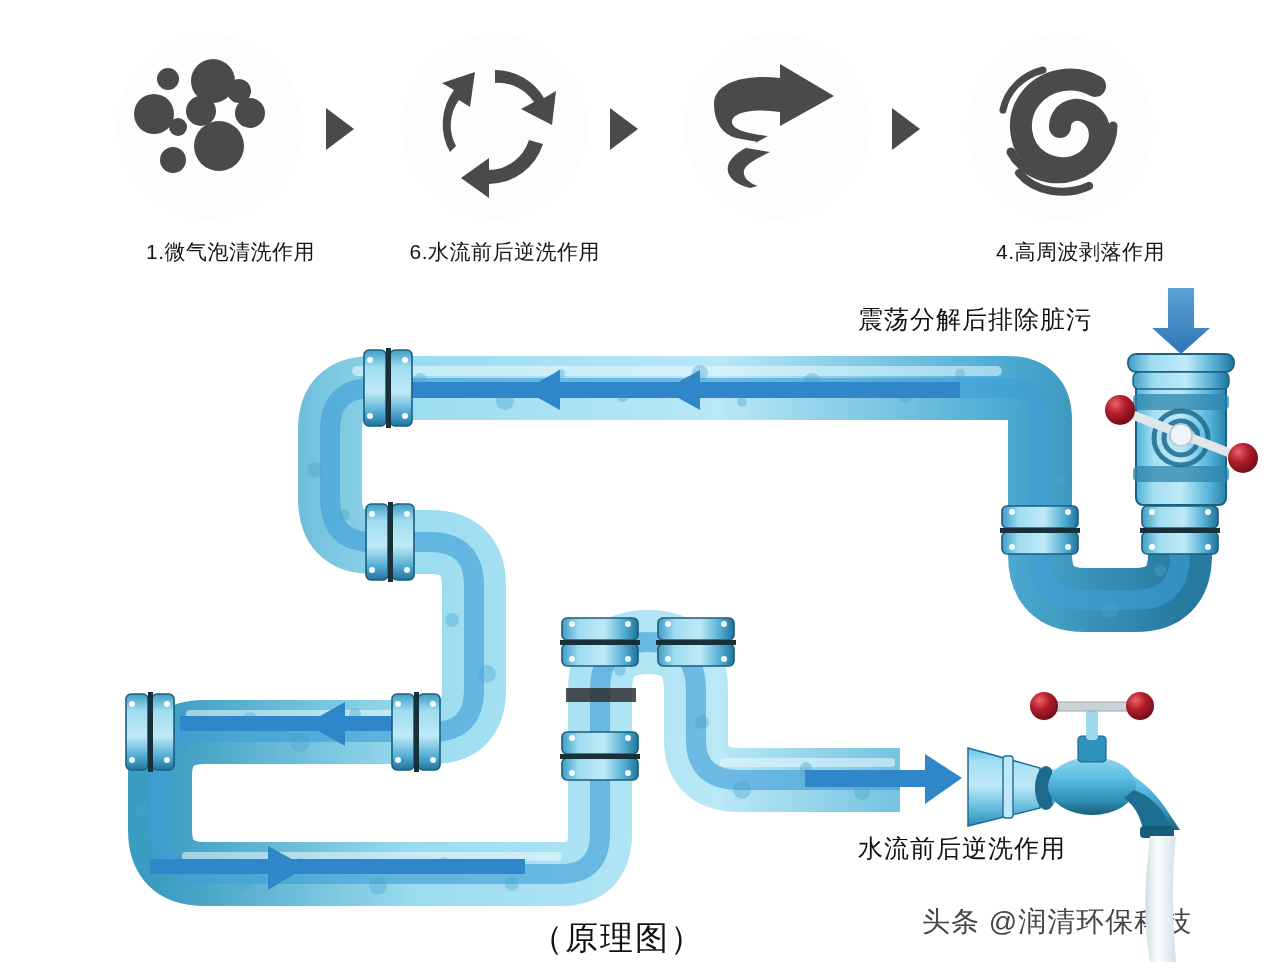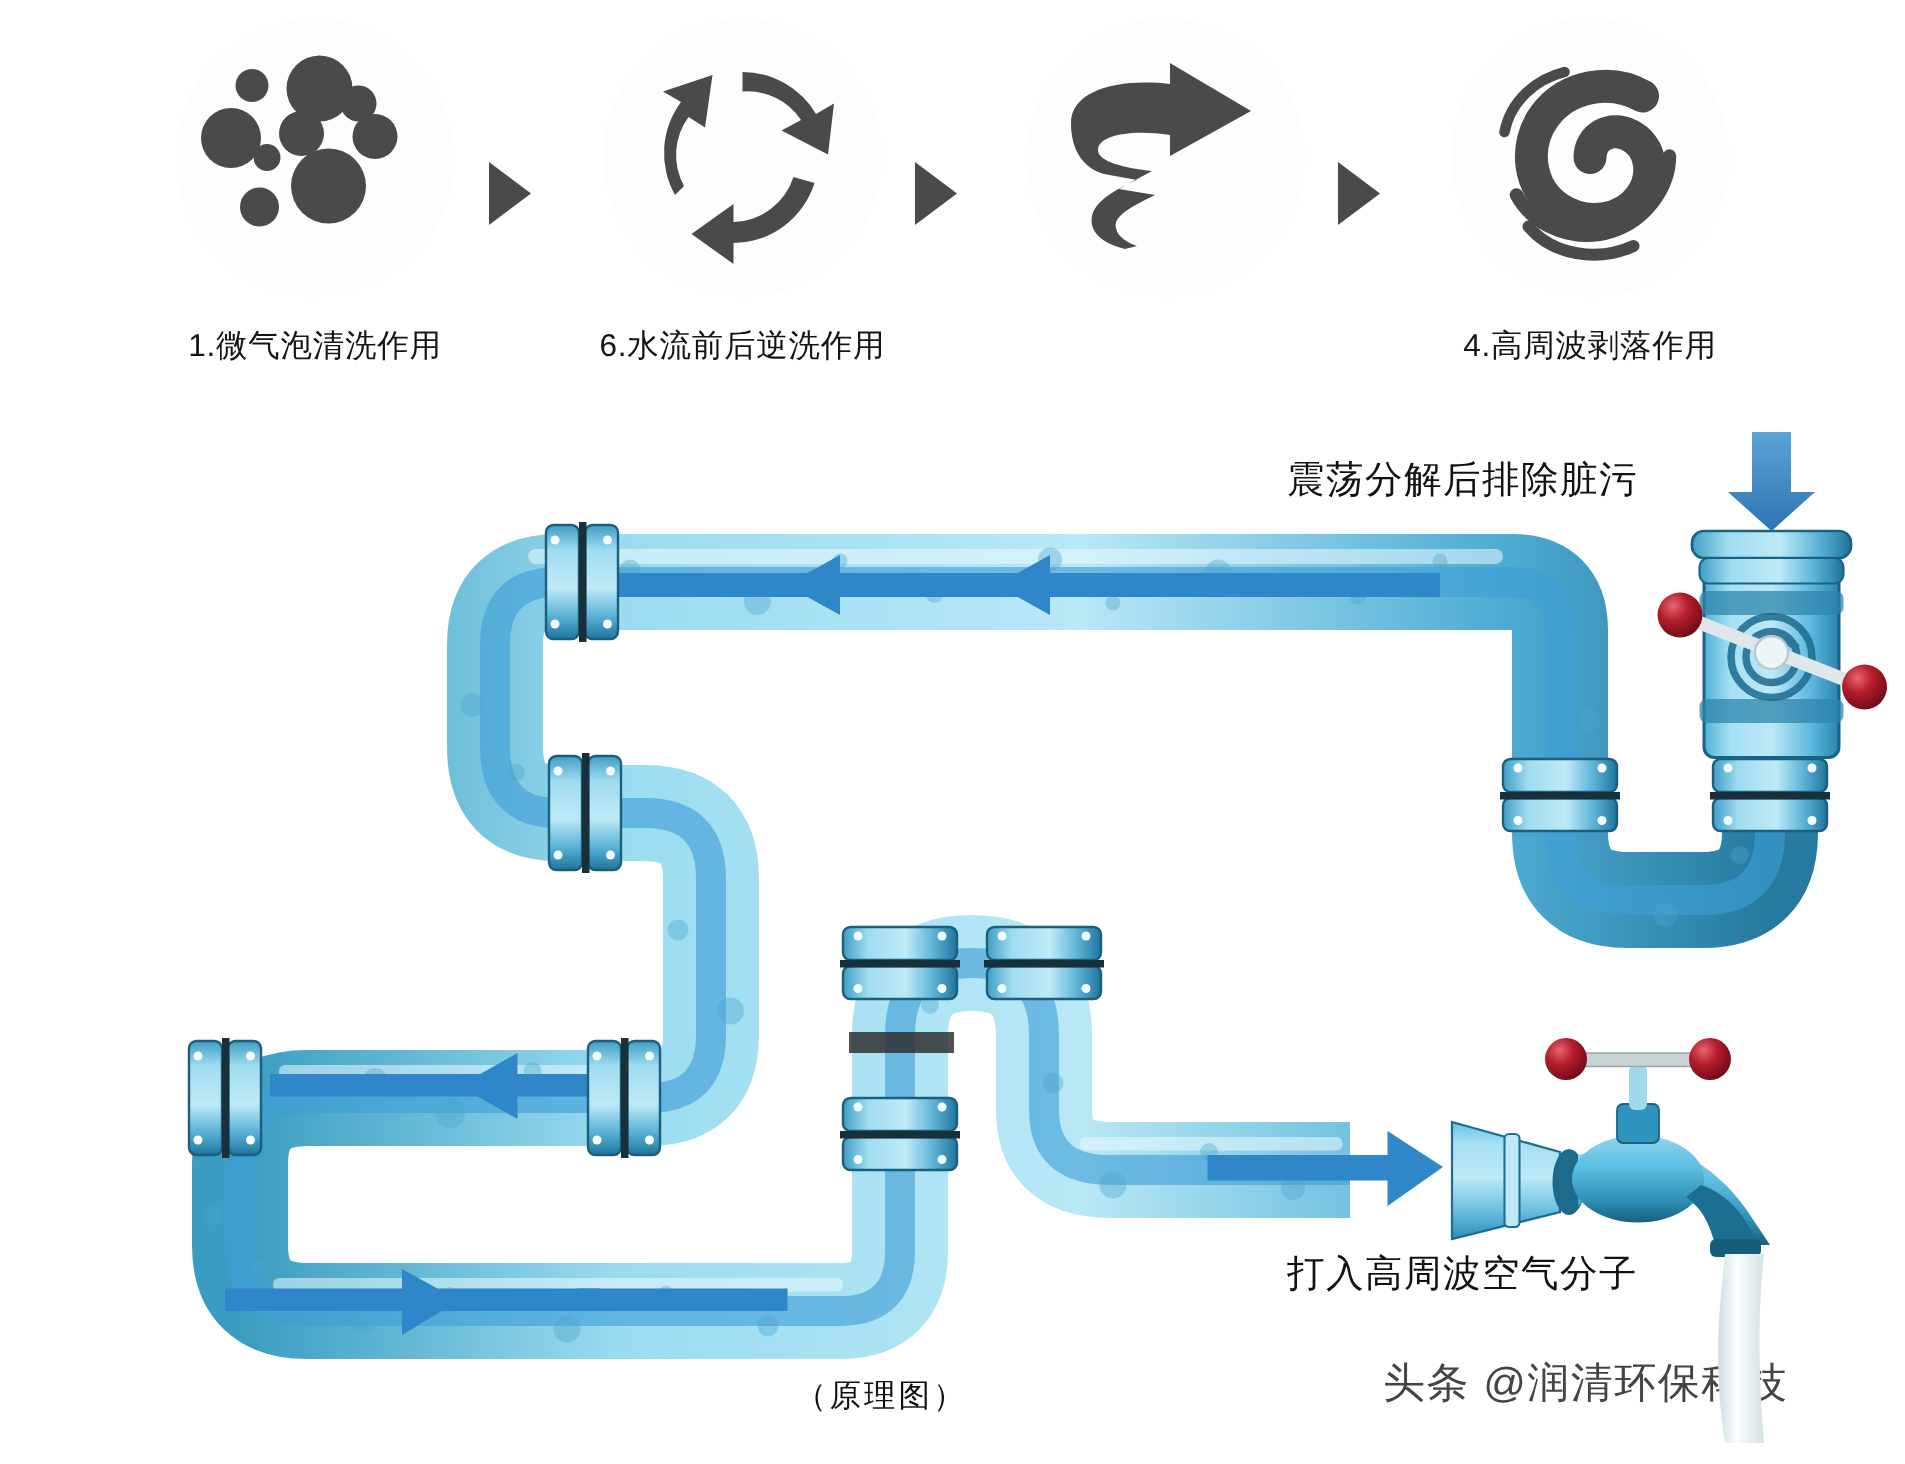--- a/index.html
+++ b/index.html
@@ -19,23 +19,23 @@
   
   #steps-row {
     position: absolute;
     left: 0;
     top: 0;
     width: 1270px;
     height: 270px;
   }
   .step {
     position: absolute;
-    top: 12px;
+    top: 34px;
     width: 210px;
-    text-align: center;
+    text-align: right;
   }
   .step-circle {
     width: 186px;
     height: 186px;
     margin: 0 auto;
     border-radius: 50%;
     border: 2.5px solid #ururu;
     border-color: #3d3d3d;
     background: #fdfdfd;
     position: relative;
@@ -66,21 +66,21 @@
     white-space: nowrap;
     letter-spacing: 1px;
     font-family: "Liberation Sans", "DejaVu Sans", sans-serif;
   }
   #anno-inject { left: 858px; top: 303px; }
   #anno-discharge { left: 858px; top: 832px; }
   #caption-principle {
     position: absolute;
     left: 530px;
     top: 916px;
-    font-size: 21px;
+    font-size: 33px;
     letter-spacing: 2px;
     color: #111;
     white-space: nowrap;
   }
   #watermark {
     position: absolute;
     left: 922px;
     top: 903px;
     font-size: 28px;
     color: #2b2b2b;
@@ -176,21 +176,21 @@
           <path d="M36 76 C40 56 56 41 76 36" stroke-width="7"></path>
         </g>
       </svg>
     </div>
     <div class="step-label">4.高周波剥落作用</div>
   </div>
 
 </div>
 
 <div class="anno" id="anno-inject">震荡分解后排除脏污</div>
-<div class="anno" id="anno-discharge">打入高周波空气分子</div>
+<div class="anno" id="anno-discharge">水流前后逆洗作用</div>
 <div id="caption-principle">（原理图）</div>
 <div id="watermark">头条 @润清环保科技</div>
 
 <div id="diagram">
 <svg width="1270" height="706" viewBox="0 0 1270 706">
   <defs>
 
     <linearGradient id="gPipeH" x1="0" y1="0" x2="0" y2="1">
       <stop offset="0%" stop-color="#63c3e4"></stop>
       <stop offset="18%" stop-color="#a6e0f3"></stop>

